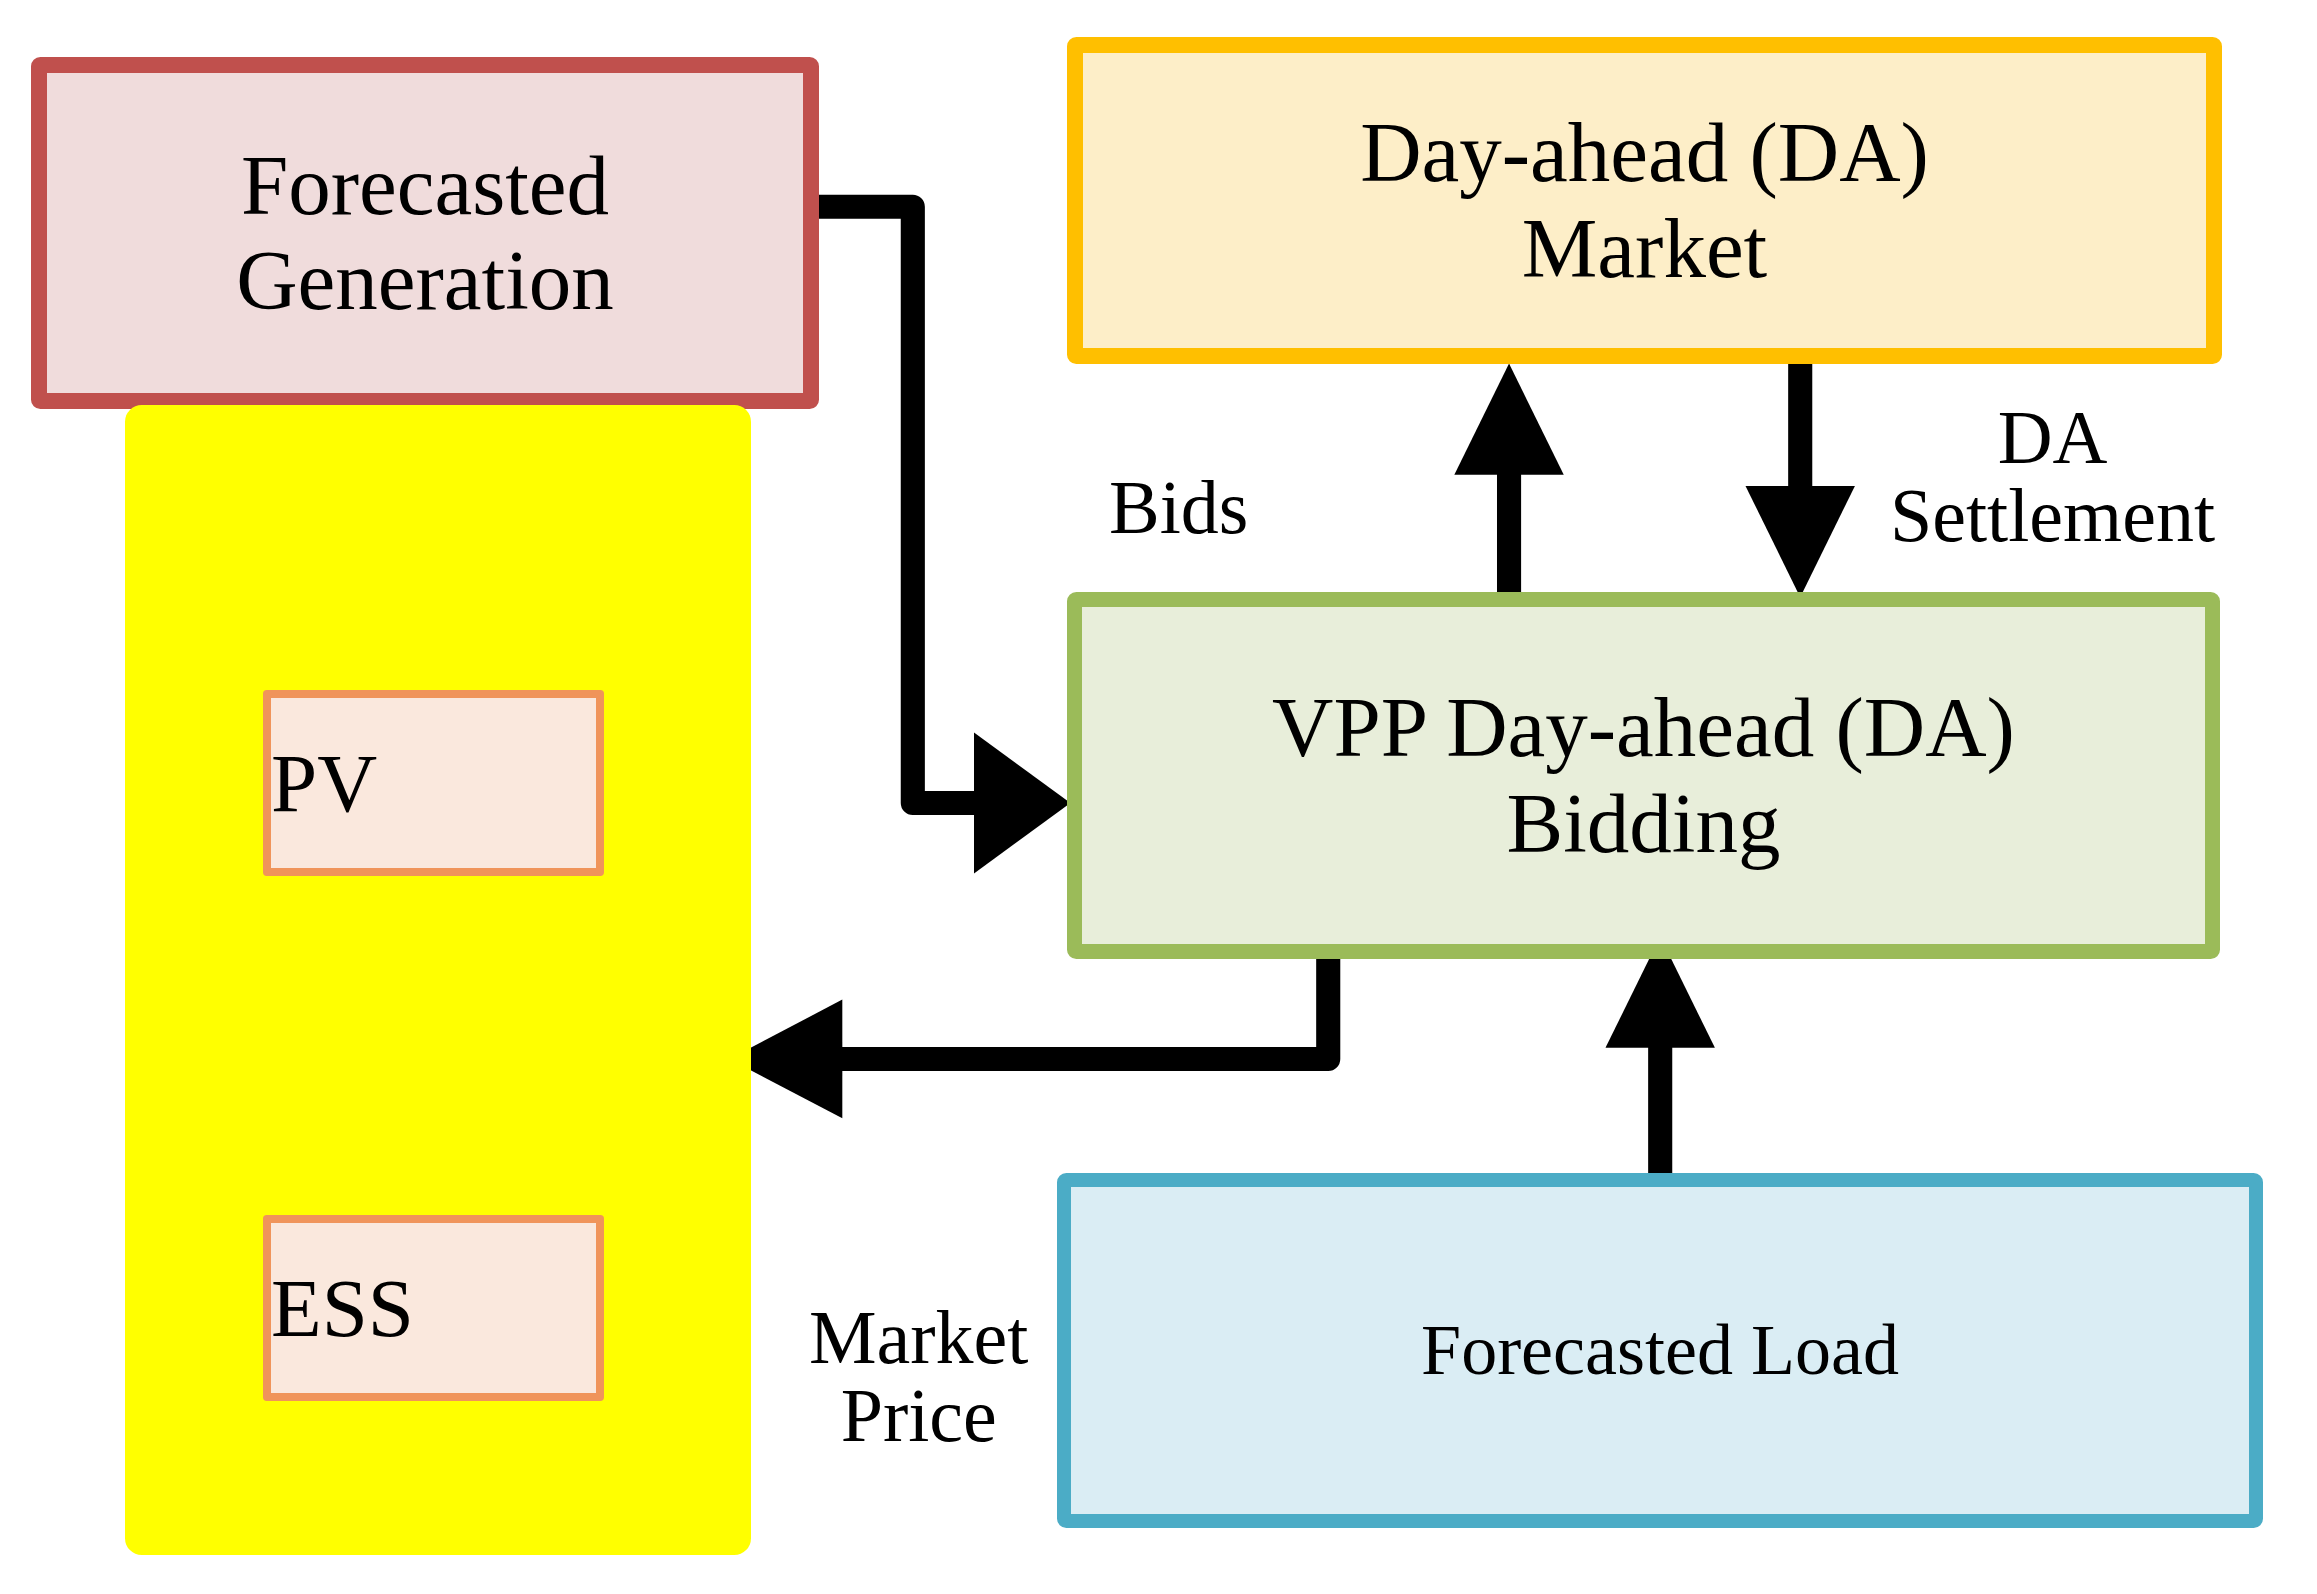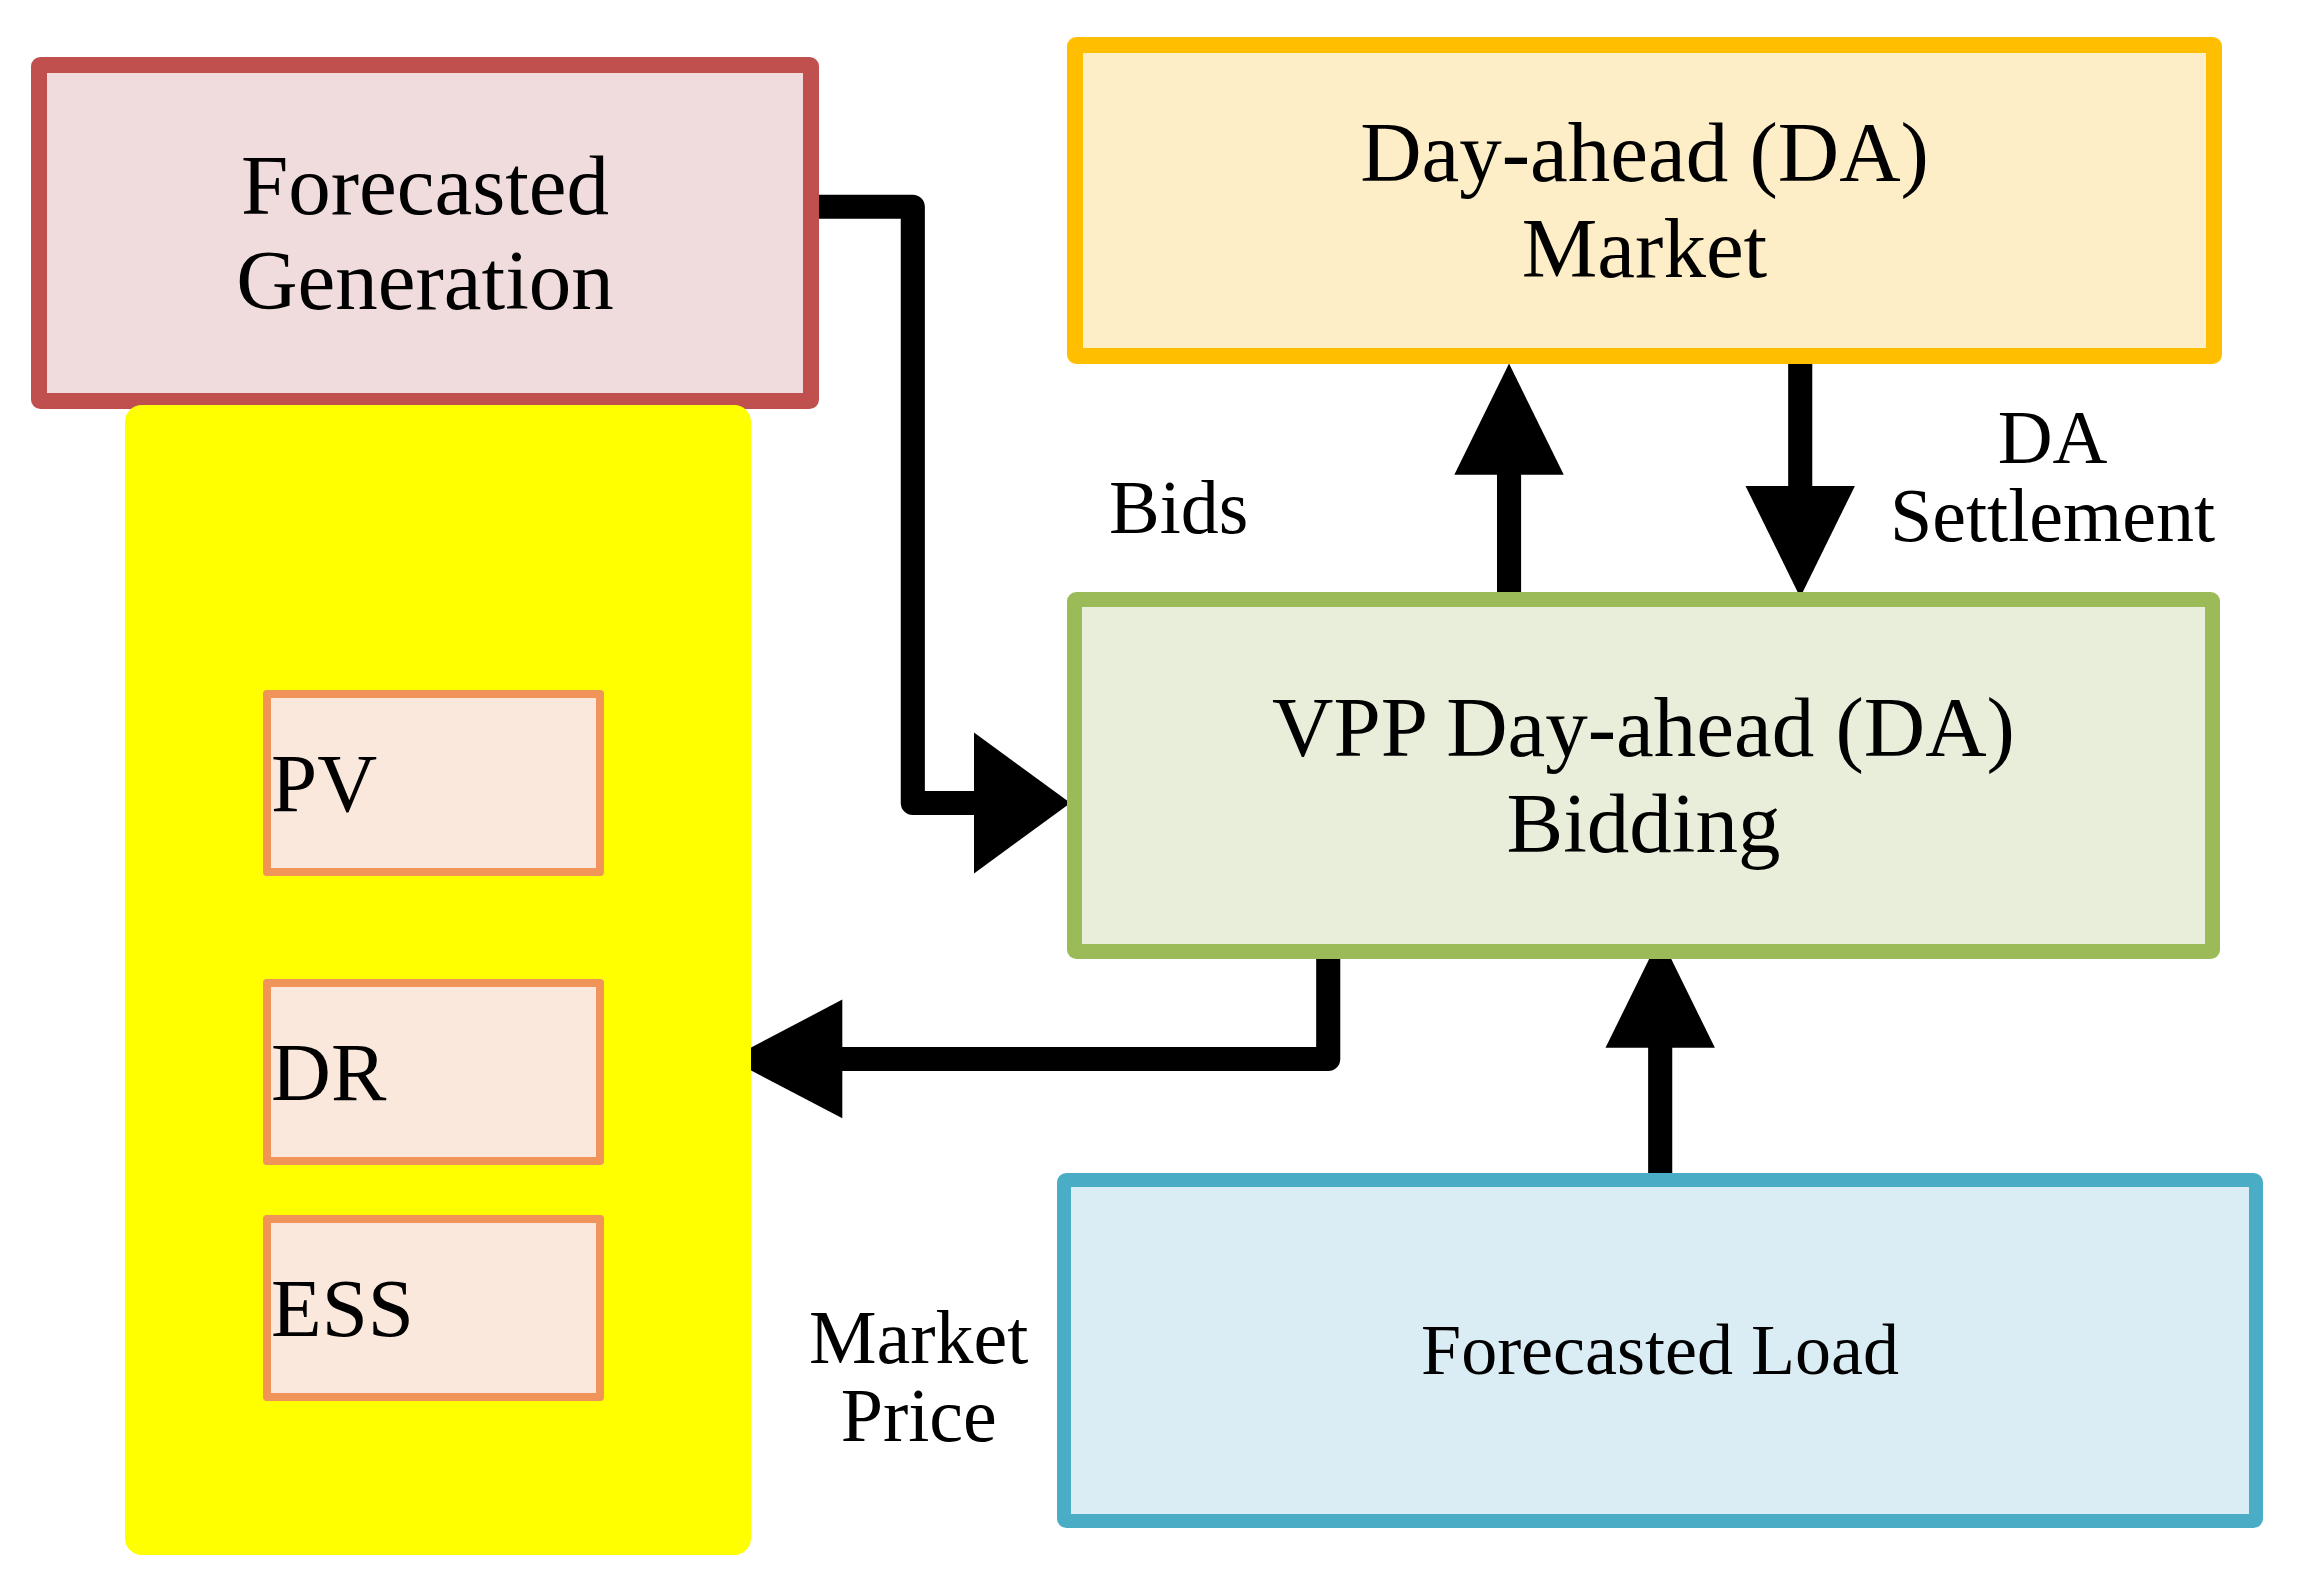--- a/index.html
+++ b/index.html
@@ -152,23 +152,20 @@
 Generation</span>
   </div>
 
   <div class="node" id="der-container"></div>
 
 
   <div class="der-unit" id="der-pv">
     <span class="node-label">PV</span>
   </div>
 
-  <div class="der-unit" id="der-dr">
-    <span class="node-label">DR</span>
-  </div>
 
   <div class="der-unit" id="der-ess">
     <span class="node-label">ESS</span>
   </div>
 
   <div class="node" id="da-market">
     <span class="node-label">Day-ahead (DA)
 Market</span>
   </div>
 

